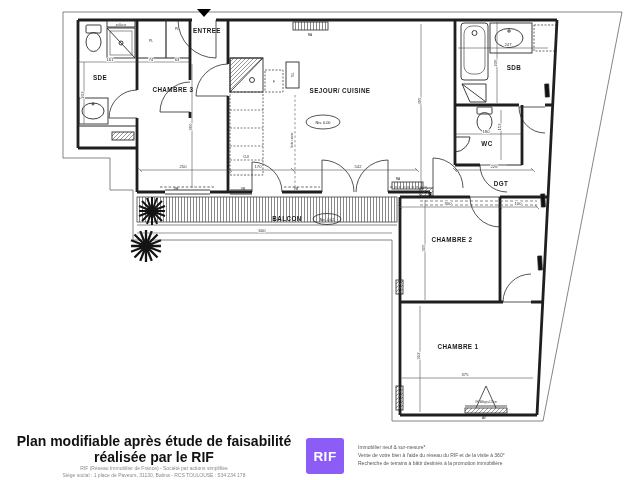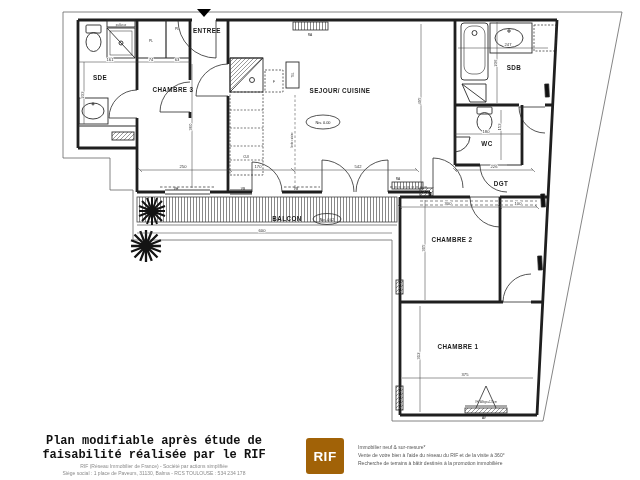--- a/index.html
+++ b/index.html
@@ -7,23 +7,23 @@
         font-family:"Liberation Sans", sans-serif;}
   svg{display:block}
   svg text{font-family:"Liberation Sans", sans-serif;fill:#1a1a1a;}
   .rl{font-size:6.3px;font-weight:bold;letter-spacing:.4px;text-anchor:middle;}
   .dim{font-size:4.1px;fill:#333;text-anchor:middle;paint-order:stroke;stroke:#fff;stroke-width:1.6px;}
   .tiny{font-size:3.2px;fill:#222;text-anchor:middle;}
   .micro{font-size:2.7px;fill:#444;text-anchor:middle;}
   .oval-t{font-size:3.9px;fill:#222;text-anchor:middle;}
   .footer{position:absolute;left:0;bottom:0;width:640px;height:48px;display:flex;align-items:center;}
   .f-left{width:292px;text-align:center;padding-left:8px;}
-  .f-title{font-size:12px;font-weight:bold;color:#111;line-height:1.15;font-family:Liberation Mono, monospace;}
+  .f-title{font-size:14px;font-weight:bold;color:#111;line-height:1.15;}
   .f-sub{font-size:5px;color:#8a8a8a;line-height:1.35;}
-  .f-logo{width:38px;height:36px;background:#a16207;border-radius:3px;color:#fff;
+  .f-logo{width:38px;height:36px;background:#8b5cf6;border-radius:3px;color:#fff;
           display:flex;align-items:center;justify-content:center;font-weight:bold;
           font-size:13.5px;letter-spacing:.5px;margin-left:6px;flex:0 0 auto;}
   .f-right{margin-left:14px;font-size:5px;color:#555;line-height:1.55;}
 </style>
 </head>
 <body>
 
 <div class="page">
 <svg width="640" height="432" viewBox="0 0 640 432">
   <defs>

